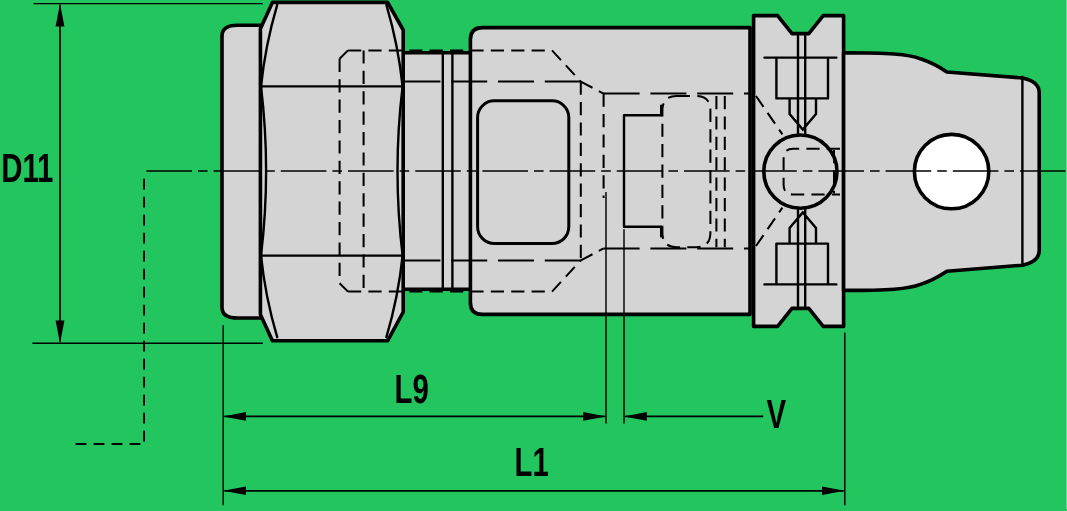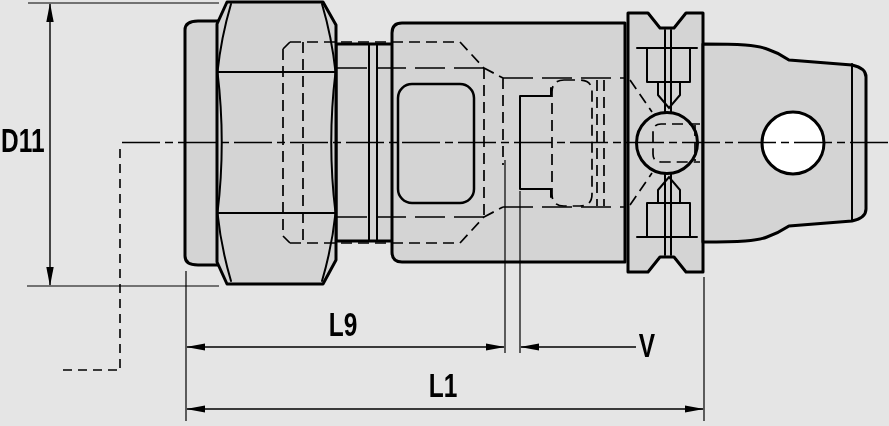--- a/index.html
+++ b/index.html
@@ -1,19 +1,19 @@
 <!DOCTYPE html>
 <html><head>
 <meta charset="utf-8">
 <style>
   html,body{margin:0;padding:0;background:#ffffff;}
   .canvas{
     position:relative;
     width:889px;height:426px;
-    background:#e5e5e5;
+    background:#22c55e;
     overflow:hidden;
     font-family:"Liberation Sans", sans-serif;
   }
   svg{display:block;}
   .sil{fill:#d4d4d4;stroke:#000;stroke-width:3;stroke-linejoin:round;}
   .edge{fill:none;stroke:#000;stroke-width:2;stroke-linecap:round;}
   .edge25{fill:none;stroke:#000;stroke-width:2.5;stroke-linecap:round;}
   .hid{fill:none;stroke:#000;stroke-width:1.7;stroke-dasharray:11 6;}
   .hidlong{fill:none;stroke:#000;stroke-width:1.7;stroke-dasharray:30 9;}
   .cl{fill:none;stroke:#000;stroke-width:1.3;stroke-dasharray:38 5 8 5;}

